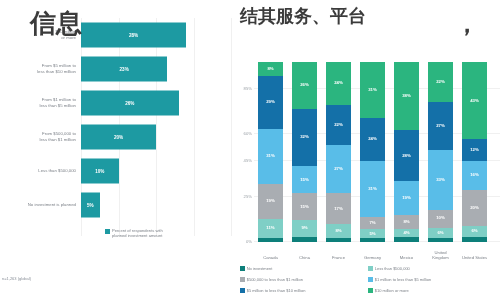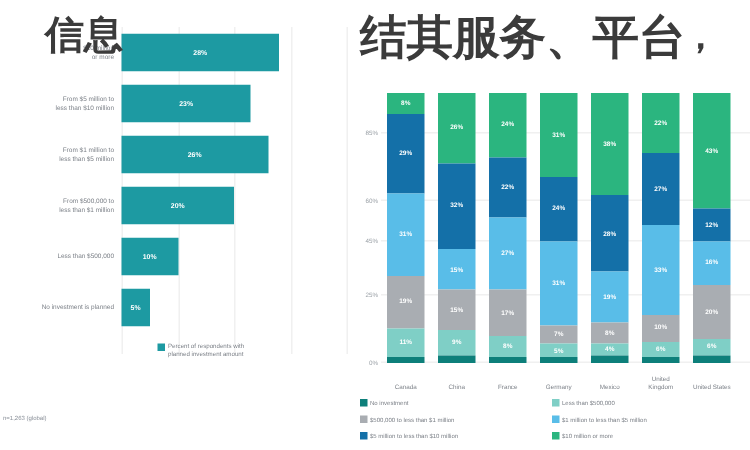--- a/index.html
+++ b/index.html
@@ -49,21 +49,21 @@
   .legsw{width:4.5px;height:4.5px;flex:0 0 auto;}
   .legtx{font-size:4px;color:#7a7f86;white-space:nowrap;}
 
   
   .cjk{
     position:absolute;color:#3b3b3b;font-weight:bold;
     font-family:"DejaVu Sans",sans-serif;
     white-space:nowrap;pointer-events:none;
   }
   #cjk1{left:30px;top:6px;font-size:26px;}
-  #cjk2{left:240px;top:4px;font-size:31px;}
+  #cjk2{left:240px;top:4px;font-size:18px;}
   #cjk3{left:455px;top:8px;font-size:24px;}
 </style>
 </head>
 <body>
 
 <div id="root">
 
   <div class="panel" id="leftPanel">
     <div id="leftGrid">
         <div class="lgrid" style="left: 81px;"></div>

